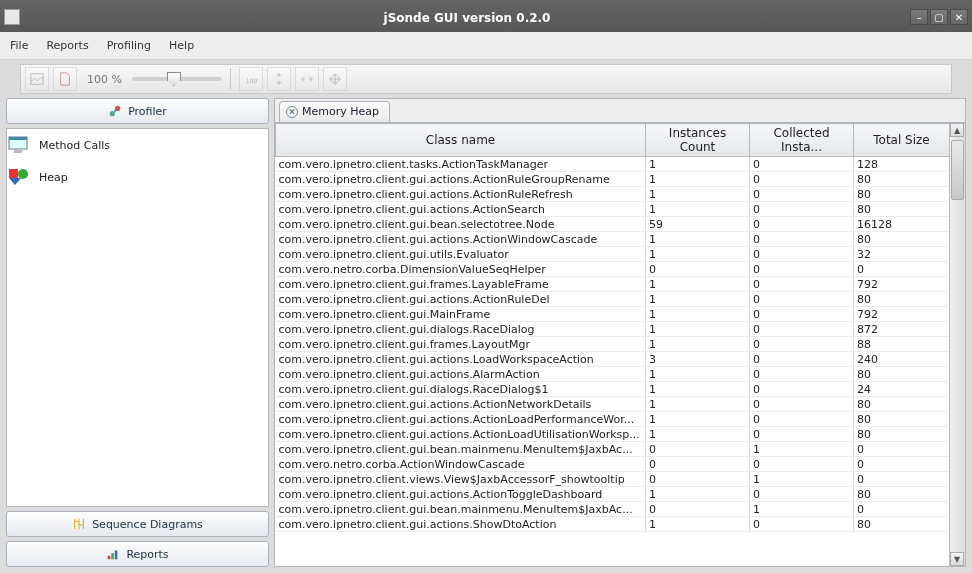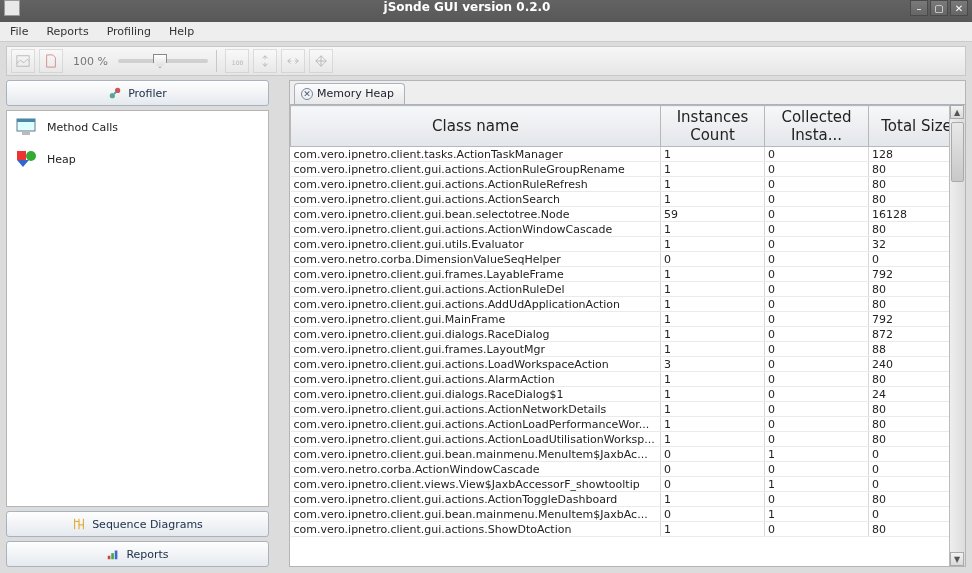--- a/index.html
+++ b/index.html
@@ -9,56 +9,56 @@
   background: #dcdcdc;
   width: 972px;
   height: 573px;
   overflow: hidden;
   display: flex;
   flex-direction: column;
 }
 .titlebar {
   background: linear-gradient(#636363, #585858);
   color: #fff;
-  height: 22px;
-  display: flex;
-  align-items: flex-start;
-  padding: 0 4px;
+  height: 32px;
+  display: flex;
+  align-items: flex-end;
+  padding: 7px 4px;
   font-size: 12px;
 }
 .titlebar .title-icon {
   width: 16px; height: 16px;
   background: #e8e8e8;
   border: 1px solid #999;
   margin-right: 6px;
 }
 .titlebar .title-text { flex: 1; text-align: center; font-weight: bold; }
 .titlebar .winbtn {
   width: 18px; height: 16px;
   background: linear-gradient(#7a7a7a,#666);
   border: 1px solid #4a4a4a;
   margin-left: 2px;
   display: flex; align-items:center; justify-content:center;
   color: #fff;
   font-size: 10px;
 }
 .menubar {
   background: #eeeeee;
-  height: 20px;
+  height: 28px;
   display: flex;
   align-items: center;
   padding: 0 6px;
   gap: 10px;
   border-bottom: 1px solid #cccccc;
 }
 .menubar span { color: #333; cursor: default; padding: 2px 4px; }
 .toolbar {
   border: 1px solid #c8c8c8;
   background: linear-gradient(#f7f7f7,#e6e6e6);
-  margin: 4px 6px;
+  margin: 4px 20px;
   height: 30px;
   display: flex;
   align-items: center;
   padding: 0 4px;
   gap: 4px;
 }
 .toolbtn {
   width: 24px; height: 24px;
   border: 1px solid #c8c8c8;
   background: linear-gradient(#fdfdfd,#e9e9e9);
@@ -77,21 +77,21 @@
   position: absolute; top: -5px; left: 35px;
   width: 14px; height: 14px;
   border: 1px solid #888;
   background: linear-gradient(#fff,#ddd);
   clip-path: polygon(0 0, 100% 0, 100% 60%, 50% 100%, 0 60%);
 }
 .tool-sep { width: 1px; height: 22px; background: #c8c8c8; margin: 0 4px; }
 .content {
   flex: 1;
   display: flex;
-  gap: 20px;
+  gap: 5px;
   padding: 0 6px 6px 6px;
   min-height: 0;
 }
 .sidebar {
   width: 263px;
   display: flex;
   flex-direction: column;
   gap: 4px;
 }
 .sidebar-btn {
@@ -109,21 +109,21 @@
   border: 1px solid #b5b5b5;
   background: #fff;
   flex: 1;
   display: flex;
   flex-direction: column;
 }
 .list-item {
   display: flex;
   align-items: center;
   gap: 8px;
-  padding: 6px 8px;
+  padding: 6px 0;
   color: #222;
 }
 .list-item .li-icon {
   width: 24px; height: 20px;
   display:flex; align-items:center; justify-content:center;
 }
 .main {
   flex: 1;
   border: 1px solid #b5b5b5;
   background: #eee;
@@ -167,21 +167,21 @@
   overflow:hidden;
   position:relative;
 }
 table { width:100%; border-collapse: collapse; table-layout: fixed; }
 th {
   background: linear-gradient(#f6f7f9,#e3e6ea);
   border: 1px solid #b8b8b8;
   padding: 2px 4px;
   font-weight: normal;
   color: #222;
-  font-size: 15px;
+  font-size: 12px;
   height: 17px;
 }
 td {
   border-right: 1px solid #d8d8d8;
   border-bottom: 1px solid #eaeaea;
   padding: 0 3px;
   color: #222;
   font-size: 11px;
   height: 15px;
   white-space: nowrap;
@@ -403,26 +403,20 @@
                 <td>0</td>
                 <td>792</td>
               </tr>
               <tr>
                 <td>com.vero.ipnetro.client.gui.actions.ActionRuleDel</td>
                 <td>1</td>
                 <td>0</td>
                 <td>80</td>
               </tr>
               <tr>
-                <td>com.vero.ipnetro.client.gui.actions.AddUdApplicationAction</td>
-                <td>1</td>
-                <td>0</td>
-                <td>80</td>
-              </tr>
-              <tr>
                 <td>com.vero.ipnetro.client.gui.MainFrame</td>
                 <td>1</td>
                 <td>0</td>
                 <td>792</td>
               </tr>
               <tr>
                 <td>com.vero.ipnetro.client.gui.dialogs.RaceDialog</td>
                 <td>1</td>
                 <td>0</td>
                 <td>872</td>

